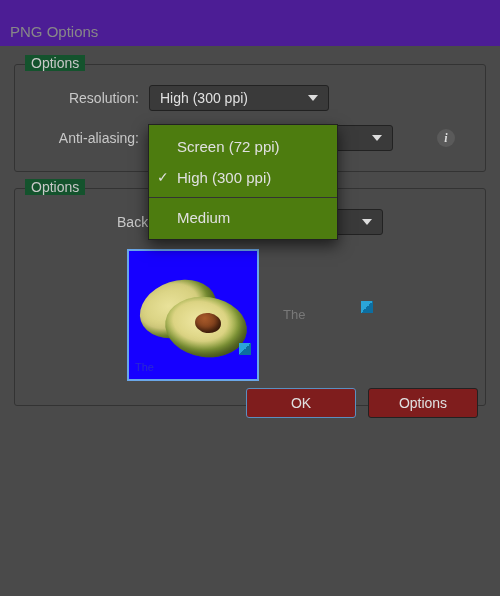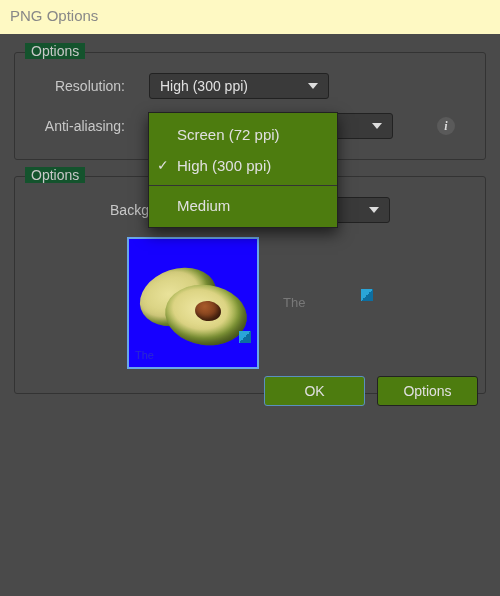--- a/index.html
+++ b/index.html
@@ -1,40 +1,40 @@
 <!DOCTYPE html>
 <html><head>
 <meta charset="utf-8">
 <style>
   * { box-sizing: border-box; margin: 0; padding: 0; font-family: "Segoe UI", Tahoma, sans-serif; }
   body { background: #4a4a4a; width: 500px; height: 596px; overflow: hidden; color: #c8c8c8; font-size: 14px; }
-  .titlebar { height: 34px; background: #fef9c3; color: #888; padding: 7px 10px; font-size: 15px; }
+  .titlebar { height: 34px; background: #4c1d95; color: #888; padding: 23px 10px; font-size: 15px; }
   .panel { position: relative; padding: 18px 14px; }
   .fieldset { border: 1px solid #333; border-radius: 3px; margin-bottom: 16px; padding: 20px 14px 20px 14px; position: relative; }
   .legend { position: absolute; top: -10px; left: 10px; background: #14532d; padding: 0 6px; color: #c8c8c8; font-size: 14px; }
   .row { display: flex; align-items: center; margin-bottom: 14px; }
   .row:last-child { margin-bottom: 0; gap: 34px; }
-  .label { width: 120px; text-align: right; padding-right: 24px; color: #c8c8c8; }
+  .label { width: 120px; text-align: right; padding-right: 10px; color: #c8c8c8; }
   .dropdown { background: #3a3a3a; border: 1px solid #222; border-radius: 3px; height: 26px; display: flex; align-items: center; padding: 0 10px; color: #e0e0e0; cursor: pointer; min-width: 170px; position: relative; }
   .dropdown .caret { margin-left: auto; }
   .caret svg { display: block; }
   .info-icon { width: 18px; height: 18px; border-radius: 50%; background: #5a5a5a; color: #ddd; display: flex; align-items: center; justify-content: center; margin-left: 10px; font-style: italic; font-weight: bold; font-size: 12px; font-family: Georgia, serif; }
   .dropdown-menu { position: absolute; top: 38px; left: -2px; width: 190px; background: #4d7c0f; border: 1px solid #222; box-shadow: 0 6px 14px rgba(0,0,0,0.6); z-index: 10; padding: 6px 0; }
   .menu-item { padding: 7px 14px 7px 28px; color: #e0e0e0; cursor: pointer; font-size: 15px; position: relative; }
   .menu-item.checked::before { content: "✓"; position: absolute; left: 8px; top: 7px; font-size: 14px; }
   .menu-sep { height: 1px; background: #333; margin: 4px 0; }
   .aa-dd { min-width: 200px; }
   .preview-row { display: flex; align-items: center; justify-content: center; gap: 24px; margin-top: 14px; }
   .thumb { width: 132px; height: 132px; background: #1600ff; border: 2px solid #6aa7e8; position: relative; overflow: hidden; }
   .watermark { color: #787878; font-size: 13px; width: 90px; text-align: left; line-height: 1.3; position: relative; }
   .watermark .sq { position: absolute; right: 0; top: -6px; width: 12px; height: 12px; background: linear-gradient(135deg, #2aa5d8 50%, #0d6ea0 50%); }
   .thumb .wm { position: absolute; bottom: 6px; left: 6px; color: #2a2ad0; font-size: 11px; line-height: 1.1; }
   .thumb .wm-sq { position: absolute; right: 6px; bottom: 24px; width: 12px; height: 12px; background: linear-gradient(135deg,#2aa5d8 50%,#0d6ea0 50%); }
   .buttons { position: absolute; bottom: 22px; right: 22px; display: flex; gap: 12px; }
-  .btn { width: 101px; height: 30px; background: #4d7c0f; border: 1px solid #222; border-radius: 3px; color: #e0e0e0; display: flex; align-items: center; justify-content: center; cursor: pointer; }
+  .btn { width: 110px; height: 30px; background: #7f1d1d; border: 1px solid #222; border-radius: 3px; color: #e0e0e0; display: flex; align-items: center; justify-content: center; cursor: pointer; }
   .btn.primary { border: 1px solid #5a8fc0; }
   
   .av-back { position:absolute; width:78px; height:56px; background: radial-gradient(ellipse at 40% 40%, #e9e29a 0%, #d6cf7e 45%, #8aa43a 60%, #334b0f 100%); border-radius:50%; left:10px; top:30px; transform: rotate(-18deg); box-shadow: inset -6px -6px 12px rgba(0,0,0,.35); }
   .av-front { position:absolute; width:82px; height:60px; background: radial-gradient(ellipse at 42% 42%, #f0e8a4 0%, #dcd483 40%, #93ad3f 58%, #33490f 100%); border-radius:50%; left:36px; top:46px; transform: rotate(8deg); box-shadow: inset -6px -6px 12px rgba(0,0,0,.4); }
   .pit { position:absolute; width:26px; height:20px; background: radial-gradient(circle at 35% 30%, #a85a2a, #5e2a10); border-radius:50%; left:66px; top:62px; transform: rotate(8deg); box-shadow: inset -3px -3px 5px rgba(0,0,0,.5); }
 </style>
 </head>
 <body>
 
 <div class="titlebar">

